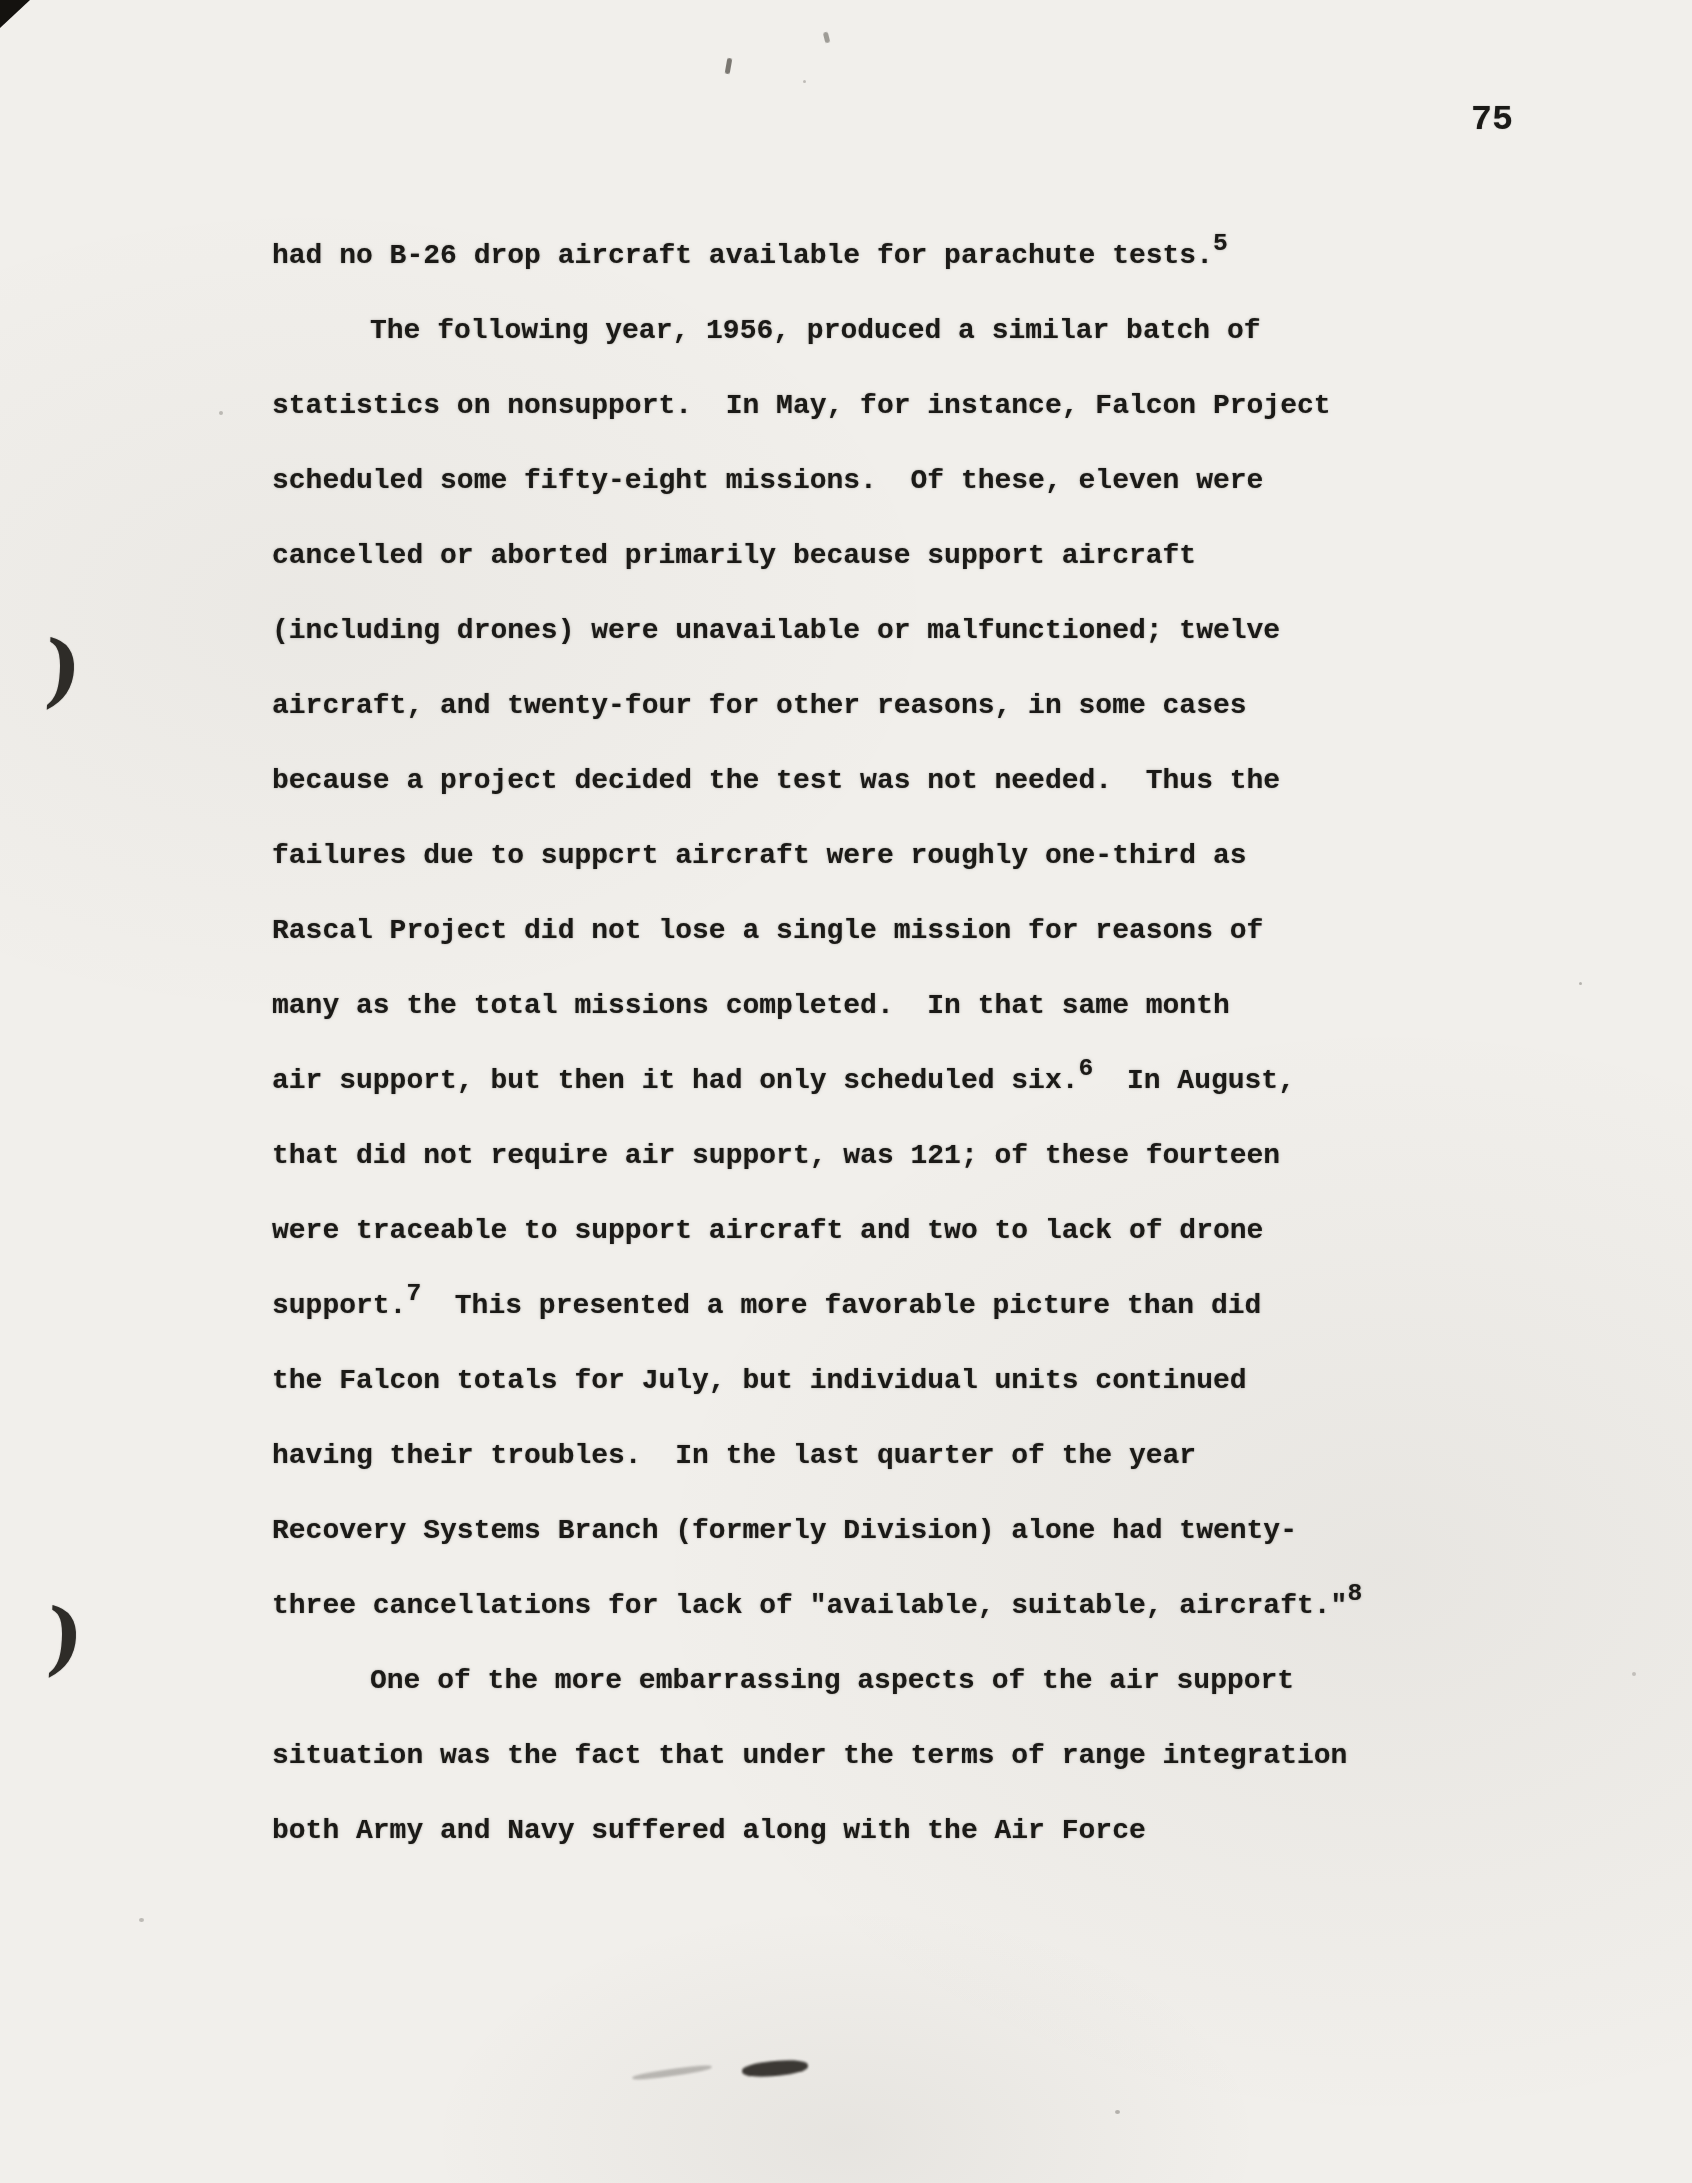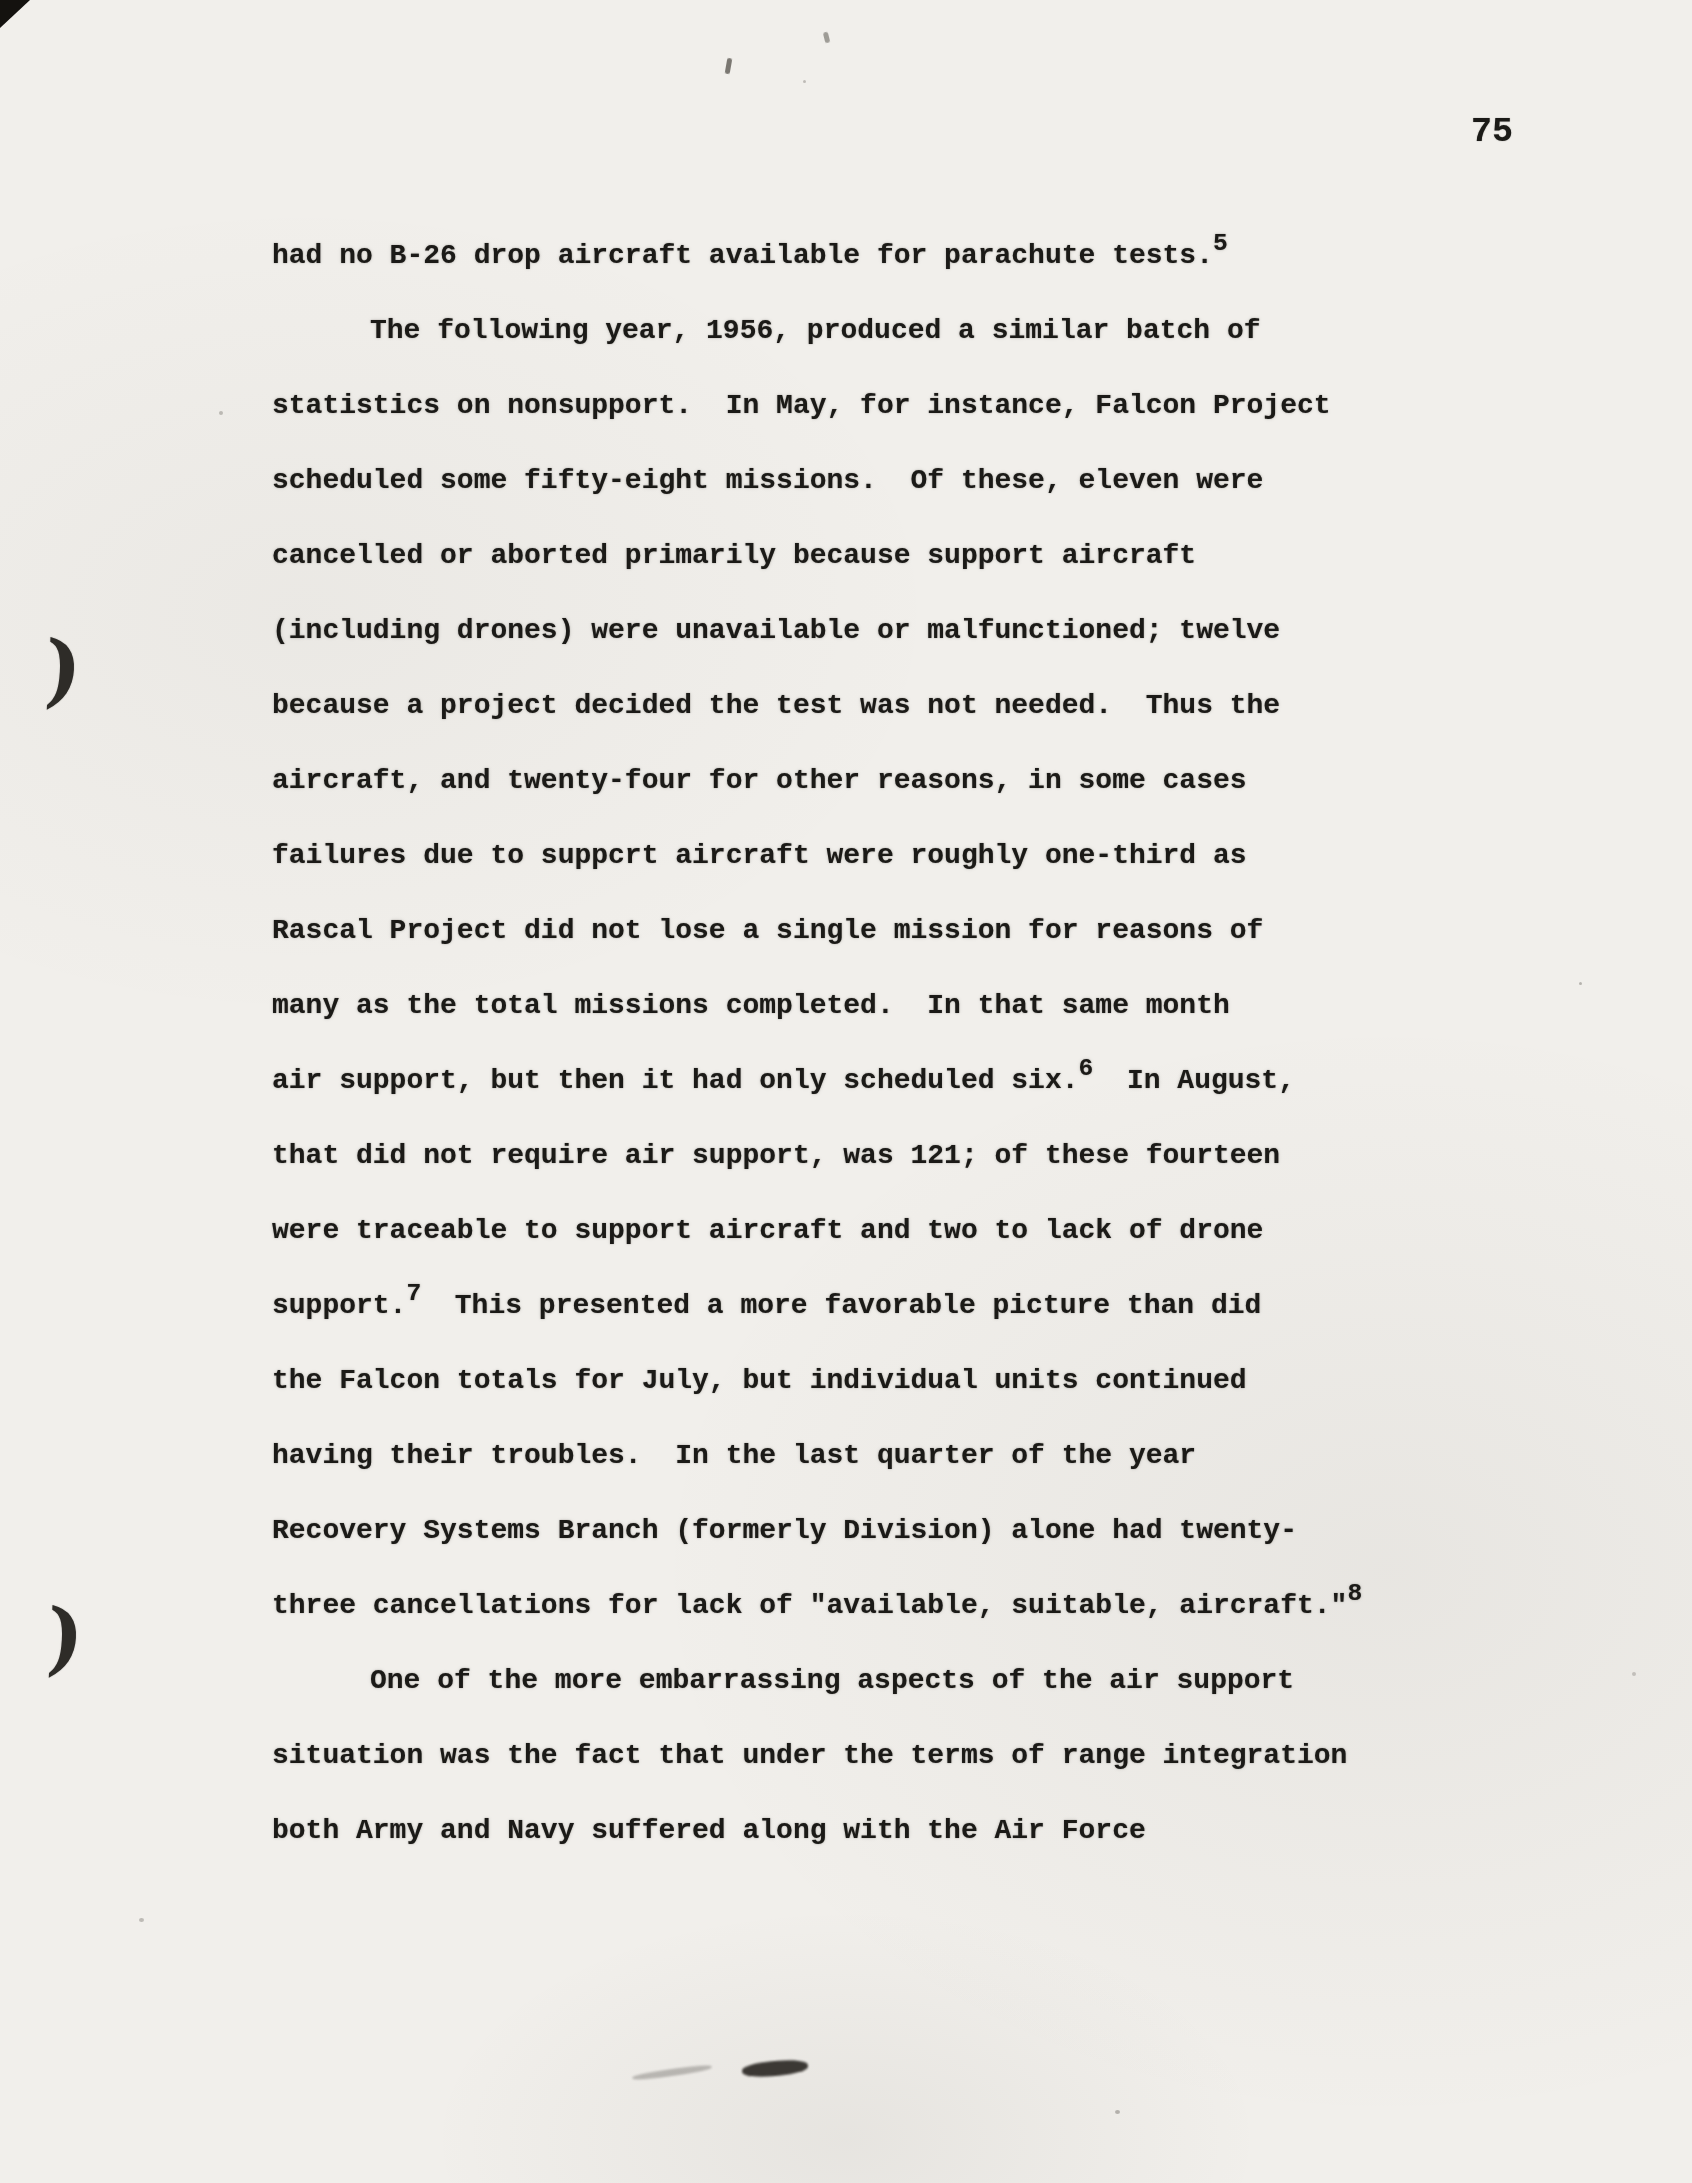--- a/index.html
+++ b/index.html
@@ -36,21 +36,21 @@
   .sup {
     position: relative;
     top: -0.52em;
     font-size: 0.88em;
   }
 
   
   #page-number {
     position: absolute;
     left: 1471px;
-    top: 112px;
+    top: 100px;
     font-size: 35px;
     font-weight: 700;
     text-shadow: 0 0 1.3px rgba(28,25,20,0.4);
   }
 
   
   .margin-mark {
     position: absolute;
     font-family: "DejaVu Serif", serif;
     font-style: italic;
@@ -116,22 +116,22 @@
 <div id="margin-mark-1" class="margin-mark">)</div>
 <div id="margin-mark-2" class="margin-mark">)</div>
 
 <div id="text-block">
     <div class="line"><span>had no B-26 drop aircraft available for parachute tests.</span><span class="sup">5</span></div>
     <div class="line indent"><span>The following year, 1956, produced a similar batch of</span></div>
     <div class="line"><span>statistics on nonsupport.  In May, for instance, Falcon Project</span></div>
     <div class="line"><span>scheduled some fifty-eight missions.  Of these, eleven were</span></div>
     <div class="line"><span>cancelled or aborted primarily because support aircraft</span></div>
     <div class="line"><span>(including drones) were unavailable or malfunctioned; twelve</span></div>
+    <div class="line"><span>aircraft, and twenty-four for other reasons, in some cases</span></div>
     <div class="line"><span>because a project decided the test was not needed.  Thus the</span></div>
-    <div class="line"><span>aircraft, and twenty-four for other reasons, in some cases</span></div>
     <div class="line"><span>failures due to suppcrt aircraft were roughly one-third as</span></div>
     <div class="line"><span>Rascal Project did not lose a single mission for reasons of</span></div>
     <div class="line"><span>many as the total missions completed.  In that same month</span></div>
     <div class="line"><span>air support, but then it had only scheduled six.</span><span class="sup">6</span><span>  In August,</span></div>
     <div class="line"><span>that did not require air support, was 121; of these fourteen</span></div>
     <div class="line"><span>were traceable to support aircraft and two to lack of drone</span></div>
     <div class="line"><span>support.</span><span class="sup">7</span><span>  This presented a more favorable picture than did</span></div>
     <div class="line"><span>the Falcon totals for July, but individual units continued</span></div>
     <div class="line"><span>having their troubles.  In the last quarter of the year</span></div>
     <div class="line"><span>Recovery Systems Branch (formerly Division) alone had twenty-</span></div>

